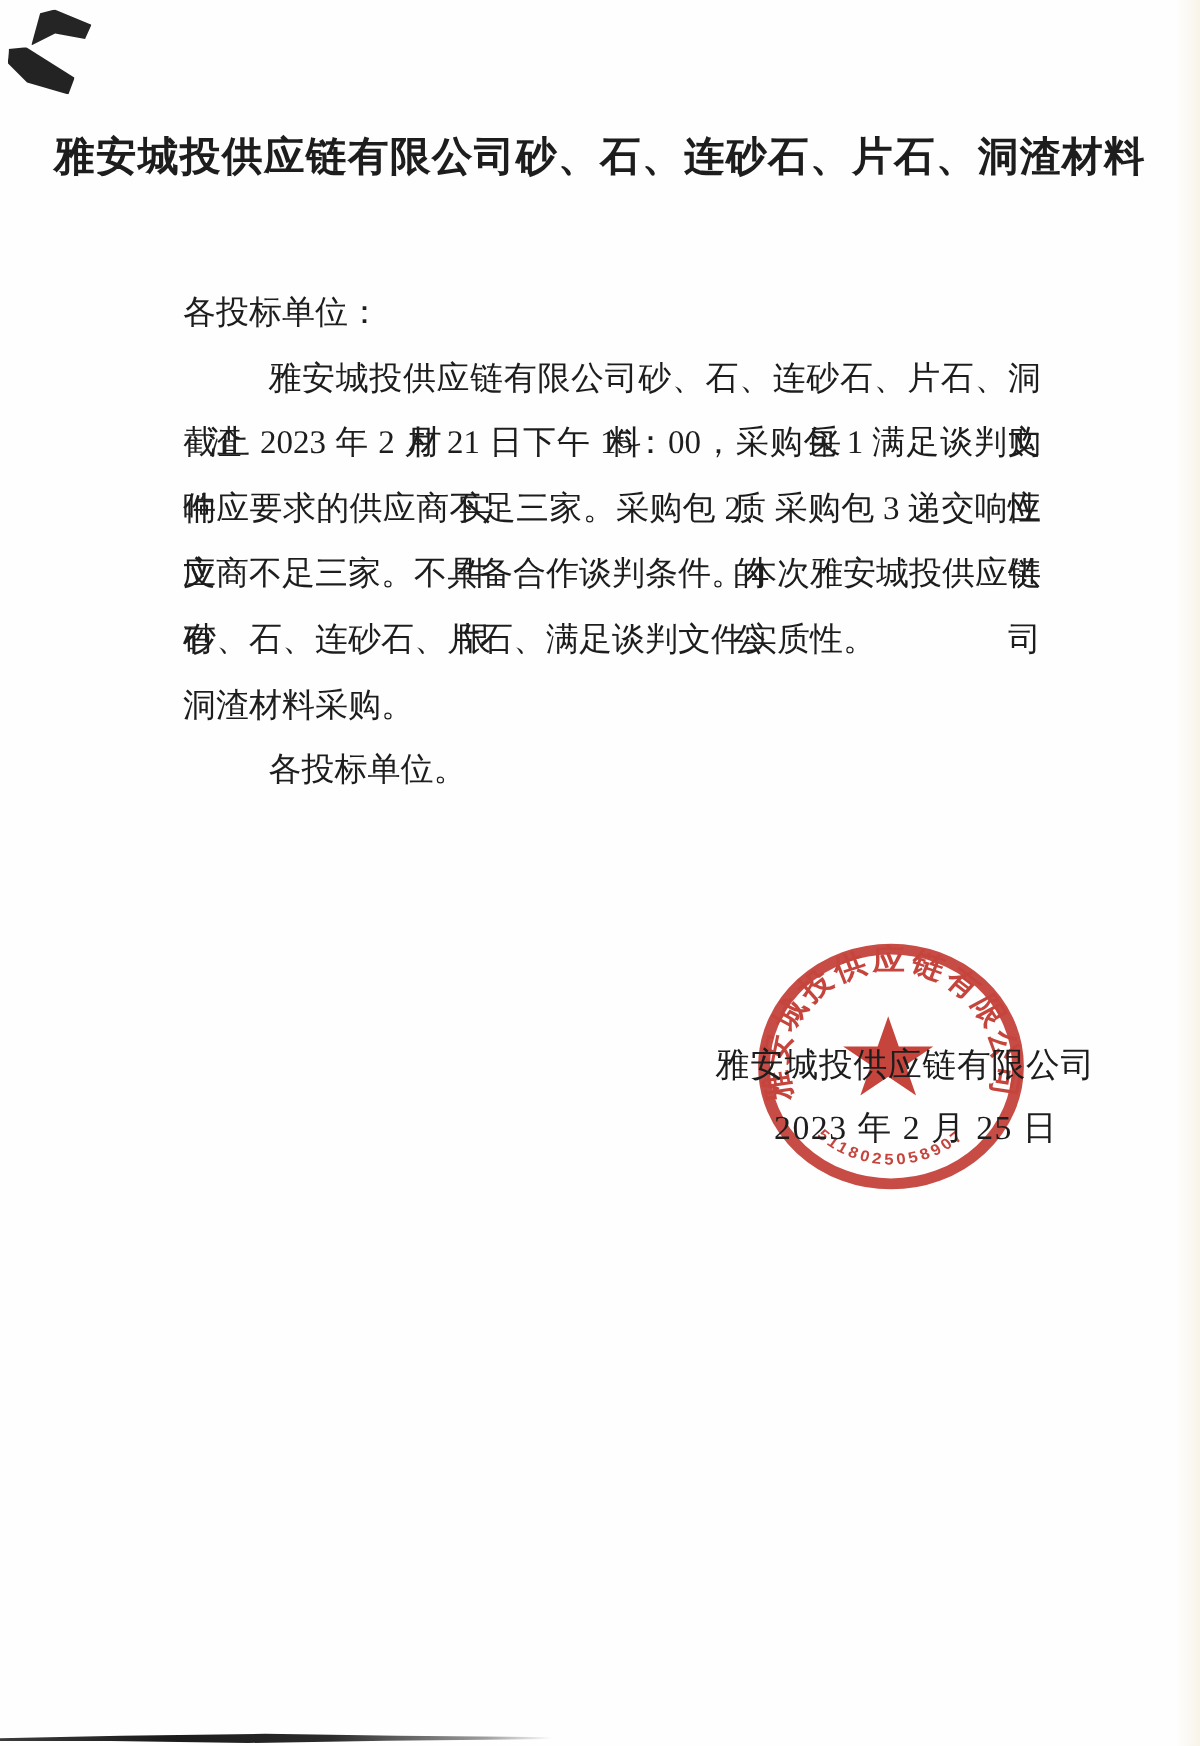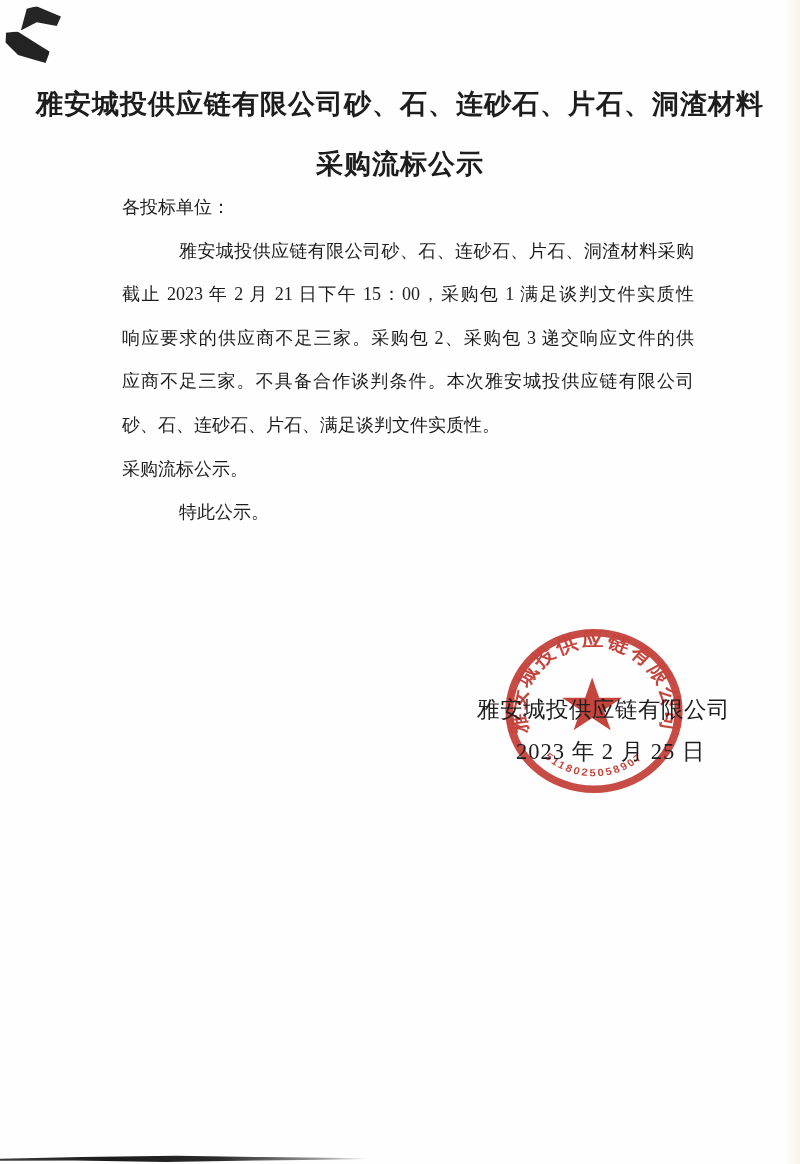--- a/index.html
+++ b/index.html
@@ -47,21 +47,21 @@
     position:absolute; left:0; width:100%;
     text-align:center; font-weight:bold;
     font-size:27px; letter-spacing:1px;
     white-space:nowrap;
   }
   .title1 { top:86px; }
   .title2 { top:146px; }
 
   .content {
     position:absolute; left:122px; top:186px; width:572px;
-    font-size:18px;
+    font-size:22px;
   }
   .tline {
     height:43.6px; line-height:43.6px;
     white-space:nowrap; overflow:visible;
   }
   .j { white-space:normal; text-align:justify; text-align-last:justify; }
   .ind { padding-left:40px;margin-left:17px; }
   .j.ind { padding-left:0; text-indent:40px; }
 
   .sig-company {
@@ -86,31 +86,30 @@
 <body>
 
 <div class="page">
 
   <div class="edge-tint"></div>
 
   <div class="mark-a"></div>
   <div class="mark-b"></div>
 
   <div class="title title1">雅安城投供应链有限公司砂、石、连砂石、片石、洞渣材料</div>
-  <div class="title title2">采购流标公示</div>
 
   <div class="content">
     <div class="tline">各投标单位：</div>
     <div class="tline j ind">雅安城投供应链有限公司砂、石、连砂石、片石、洞渣材料采购</div>
     <div class="tline j">截止 2023 年 2 月 21 日下午 15：00，采购包 1 满足谈判文件实质性</div>
     <div class="tline j">响应要求的供应商不足三家。采购包 2、采购包 3 递交响应文件的供</div>
     <div class="tline j">应商不足三家。不具备合作谈判条件。本次雅安城投供应链有限公司</div>
     <div class="tline">砂、石、连砂石、片石、满足谈判文件实质性。</div>
-    <div class="tline">采购流标公示。</div>
-    <div class="tline ind">特此公示。</div>
+    <div class="tline">洞渣材料采购。</div>
+    <div class="tline ind">各投标单位。</div>
   </div>
 
   <div class="seal">
     <svg viewBox="0 0 200 200" preserveAspectRatio="none" aria-hidden="true">
       <circle cx="100" cy="100" r="91" fill="none" stroke="#bf2d26" stroke-width="8.5" opacity="0.95"></circle>
       <path id="sealArcTop" d="M 35.05 137.5 A 75 75 0 1 1 164.95 137.5" fill="none"></path>
       <path id="sealArcBottom" d="M 28.6 126 A 76 76 0 0 0 171.4 126" fill="none"></path>
       <text font-size="23" font-weight="bold" fill="#c03028" letter-spacing="3" font-family="'Liberation Serif','DejaVu Serif',serif" text-anchor="middle">
         <textPath href="#sealArcTop" startOffset="50%">雅安城投供应链有限公司</textPath>
       </text>

